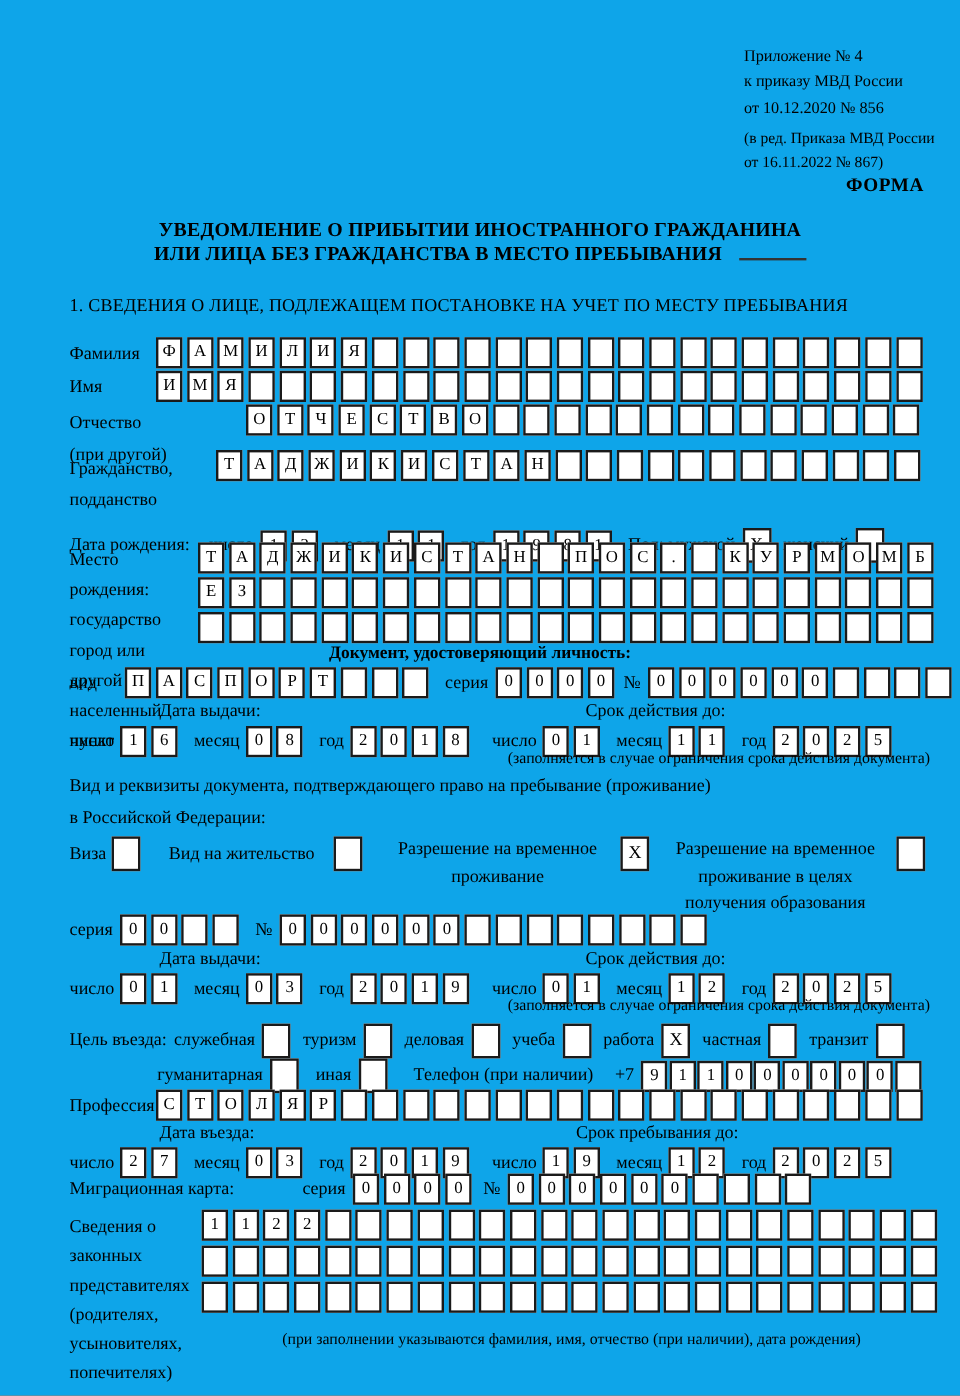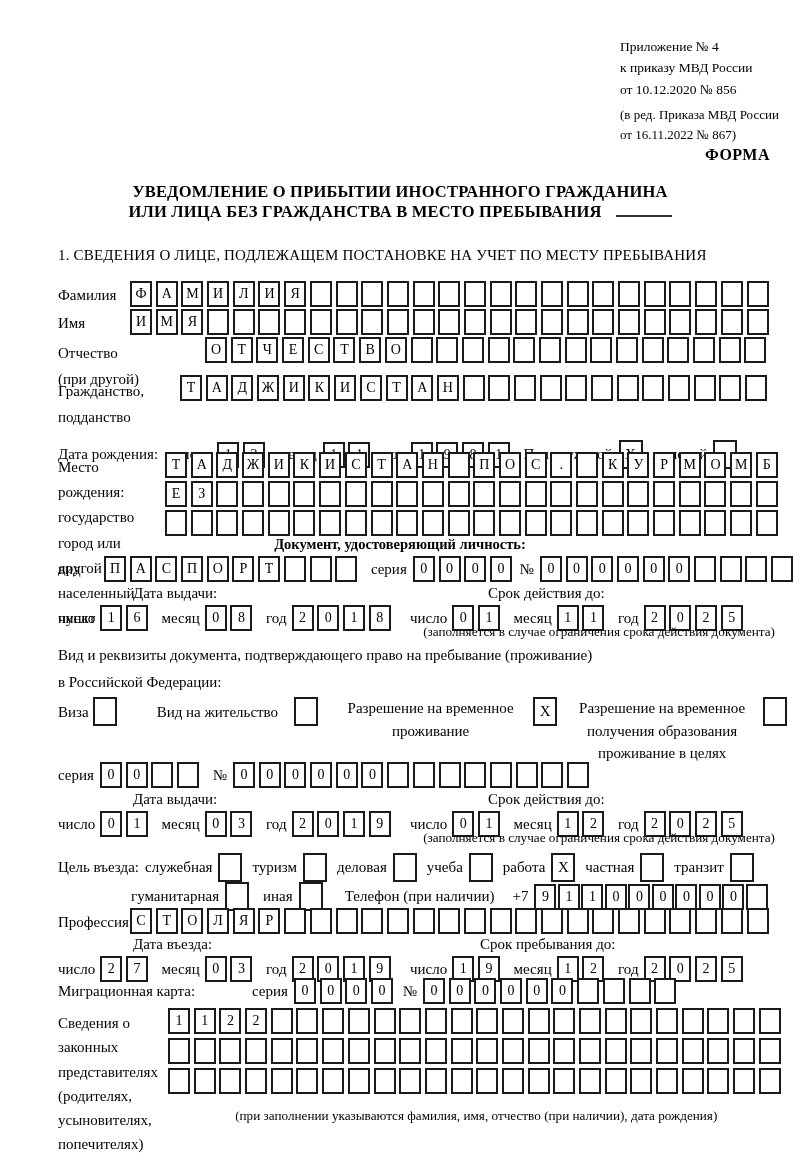--- a/index.html
+++ b/index.html
@@ -1,17 +1,17 @@
 <!DOCTYPE html>
 <html><head>
 <meta charset="utf-8">
 <style>
   html,body{margin:0;padding:0;background:#888;}
   .page{
-    position:relative;width:800px;height:1163px;background:#ffffff;
+    position:relative;width:800px;height:1163px;background:#0ea5e9;
     font-family:"Liberation Serif","DejaVu Serif",serif;color:#000;
     overflow:hidden;box-sizing:border-box;
   }
   .abs{position:absolute;left:58px;}
   .full{left:0;right:0;}
   .rt{left:58px;right:25px;}
   
   .hdr{font-size:13.5px;line-height:1.58;}
   .hdr .part2{font-size:13px;margin-top:5px;line-height:1.55;}
   .forma{font-weight:bold;font-size:16px;text-align:right;letter-spacing:.5px;}
@@ -396,31 +396,31 @@
     </div>
   </div>
   <div class="abs rt note" style="top:624px;">(заполняется в случае ограничения срока действия документа)</div>
 
   <div class="abs body-text" style="top:647px;">Вид и реквизиты документа, подтверждающего право на пребывание (проживание)</div>
   <div class="abs body-text" style="top:674px;">в Российской Федерации:</div>
 
   <div class="abs frow" style="top:697px;">
     <span class="lbl" style="padding-top:6px;">Виза</span>
     <div class="cb" style="margin-left:4px;"></div>
-    <span class="lbl" style="margin-left:40px;padding-top:6px;">Вид на жительство</span>
+    <span class="lbl" style="margin-left:24px;padding-top:6px;">Вид на жительство</span>
     <div class="cb" style="margin-left:16px;"></div>
     <div class="optcol" style="margin-left:20px;width:185px;">
       <div>Разрешение на временное</div>
       <div>проживание</div>
     </div>
     <div class="cb" style="margin-left:10px;">X</div>
     <div class="optcol" style="margin-left:14px;width:182px;">
       <div>Разрешение на временное</div>
+      <div>проживание в целях</div>
       <div>получения образования</div>
-      <div>проживание в целях</div>
     </div>
     <div class="cb" style="margin-left:10px;"></div>
   </div>
 
   <div class="abs inl" style="top:762px;">
     <span class="t">серия</span>
     <div class="cells">
         <div class="cell">0</div>
         <div class="cell">0</div>
         <div class="cell"></div>

